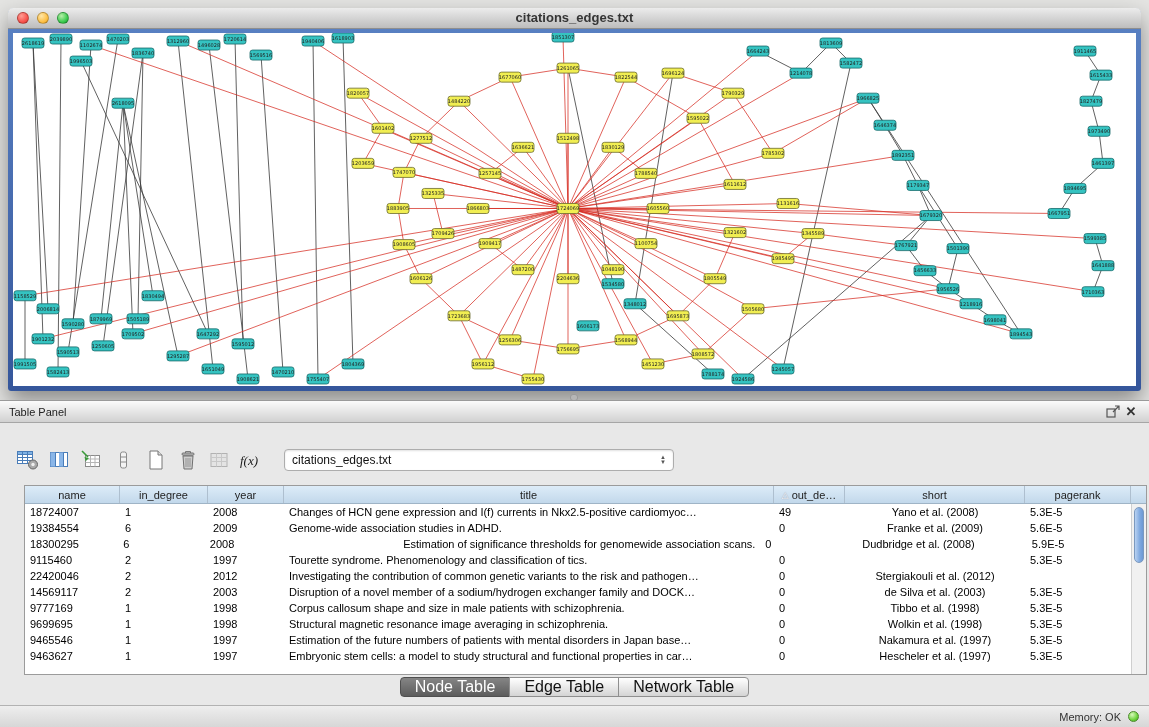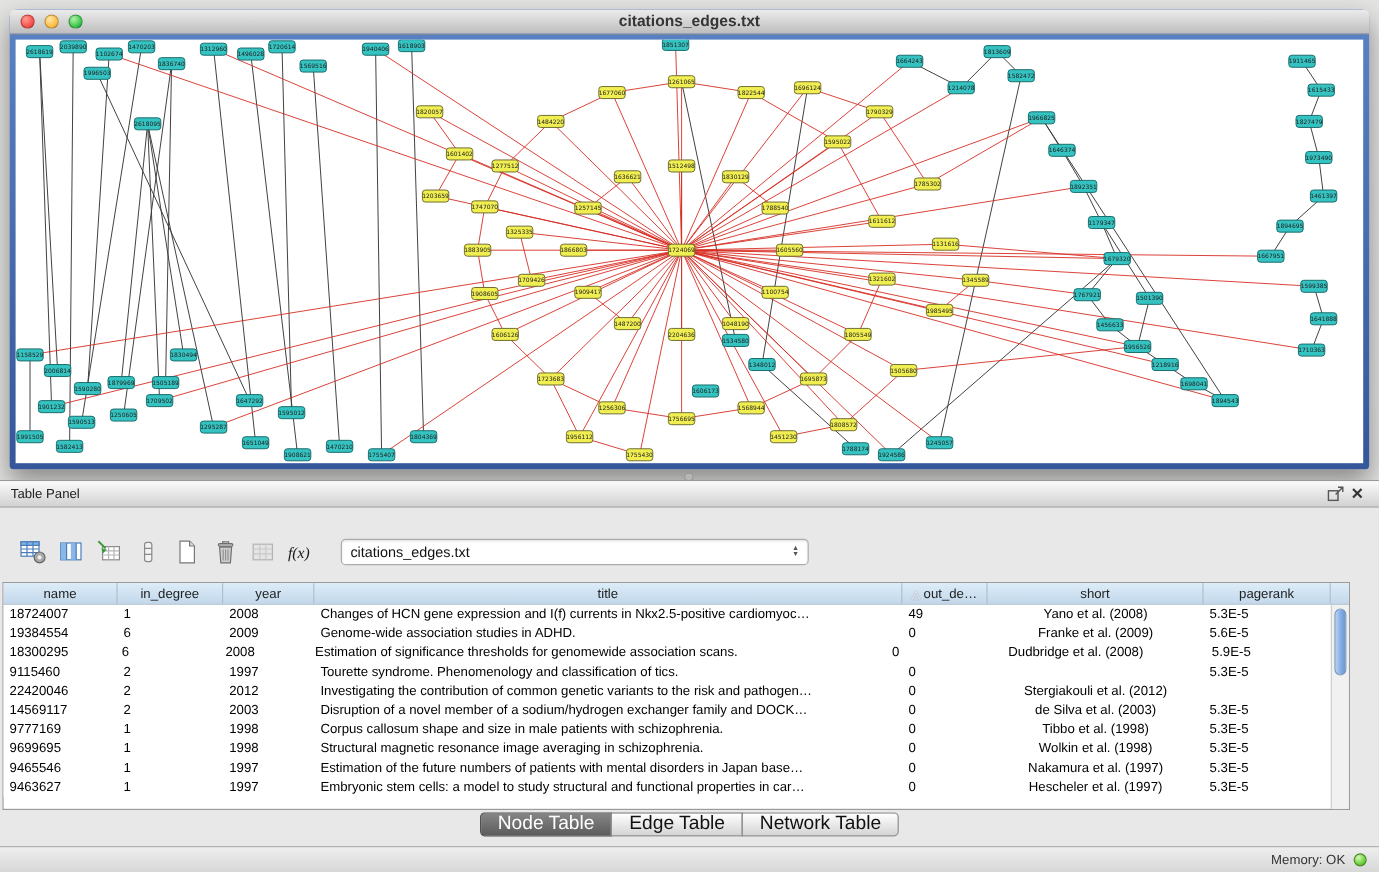--- a/index.html
+++ b/index.html
@@ -35,21 +35,21 @@
   .ph-btn{width:18px;height:16px;border:none;background:transparent;display:flex;
     align-items:center;justify-content:center;padding:0;cursor:default;}
   .close-x{font-size:13px;font-weight:bold;color:#333;line-height:14px;}
   .toolbar{position:absolute;left:14px;top:44px;height:30px;display:flex;align-items:center;gap:6px;}
   .tb-btn{width:26px;height:26px;border:none;background:transparent;padding:0;display:flex;
     align-items:center;justify-content:center;}
   .dropdown{margin-left:14px;width:390px;height:22px;background:#fff;border:1px solid #adadad;
     border-radius:4px;display:flex;align-items:center;padding:0 7px;font-size:12px;color:#111;
     box-shadow:inset 0 1px 2px rgba(0,0,0,.12);box-sizing:border-box;}
   .dd-arrows{margin-left:auto;display:flex;flex-direction:column;font-size:6px;line-height:5px;color:#555;}
-  .table-box{position:absolute;left:2px;top:84px;width:1121px;height:188px;background:#fff;
+  .table-box{position:absolute;left:24px;top:84px;width:1121px;height:188px;background:#fff;
     border:1px solid #9b9b9b;}
   .thead{display:flex;height:18px;background:linear-gradient(#ddecf8,#c2d8eb);
     border-bottom:1px solid #9fb4c6;box-sizing:border-box;}
   .th{box-sizing:border-box;border-right:1px solid #aebfcf;font-size:11px;color:#222;
     display:flex;align-items:center;justify-content:center;overflow:hidden;white-space:nowrap;}
   .sort-glyph{color:#fdfdfd;text-shadow:0 0 1px #667;font-size:9px;margin-right:3px;}
   .tbody{position:absolute;left:0;top:18px;width:1106px;}
   .tr{display:flex;height:16px;background:#fff;}
   .td{box-sizing:border-box;padding:0 5px;font-size:11px;color:#000;line-height:16px;
     overflow:hidden;white-space:nowrap;}
@@ -823,21 +823,21 @@
           <div class="td" style="width: 76px; text-align: left;">2009</div>
           <div class="td" style="width: 490px; text-align: left;">Genome-wide association studies in ADHD.</div>
           <div class="td" style="width: 71px; text-align: left;">0</div>
           <div class="td" style="width: 180px; text-align: center;">Franke et al. (2009)</div>
           <div class="td" style="width: 106px; text-align: left;">5.6E-5</div>
         </div>
         <div class="tr">
           <div class="td" style="width: 95px; text-align: left;">18300295</div>
           <div class="td" style="width: 88px; text-align: left;">6</div>
           <div class="td" style="width: 76px; text-align: left;">2008</div>
-          <div class="td" style="width: 490px; text-align: left;">Estimation of significance thresholds for genomewide association scans.</div>
+          <div class="td" style="width: 490px; text-align: right;">Estimation of significance thresholds for genomewide association scans.</div>
           <div class="td" style="width: 71px; text-align: left;">0</div>
           <div class="td" style="width: 180px; text-align: center;">Dudbridge et al. (2008)</div>
           <div class="td" style="width: 106px; text-align: left; margin-left: 20px;">5.9E-5</div>
         </div>
         <div class="tr">
           <div class="td" style="width: 95px; text-align: left;">9115460</div>
           <div class="td" style="width: 88px; text-align: left;">2</div>
           <div class="td" style="width: 76px; text-align: left;">1997</div>
           <div class="td" style="width: 490px; text-align: left;">Tourette syndrome. Phenomenology and classification of tics.</div>
           <div class="td" style="width: 71px; text-align: left;">0</div>

